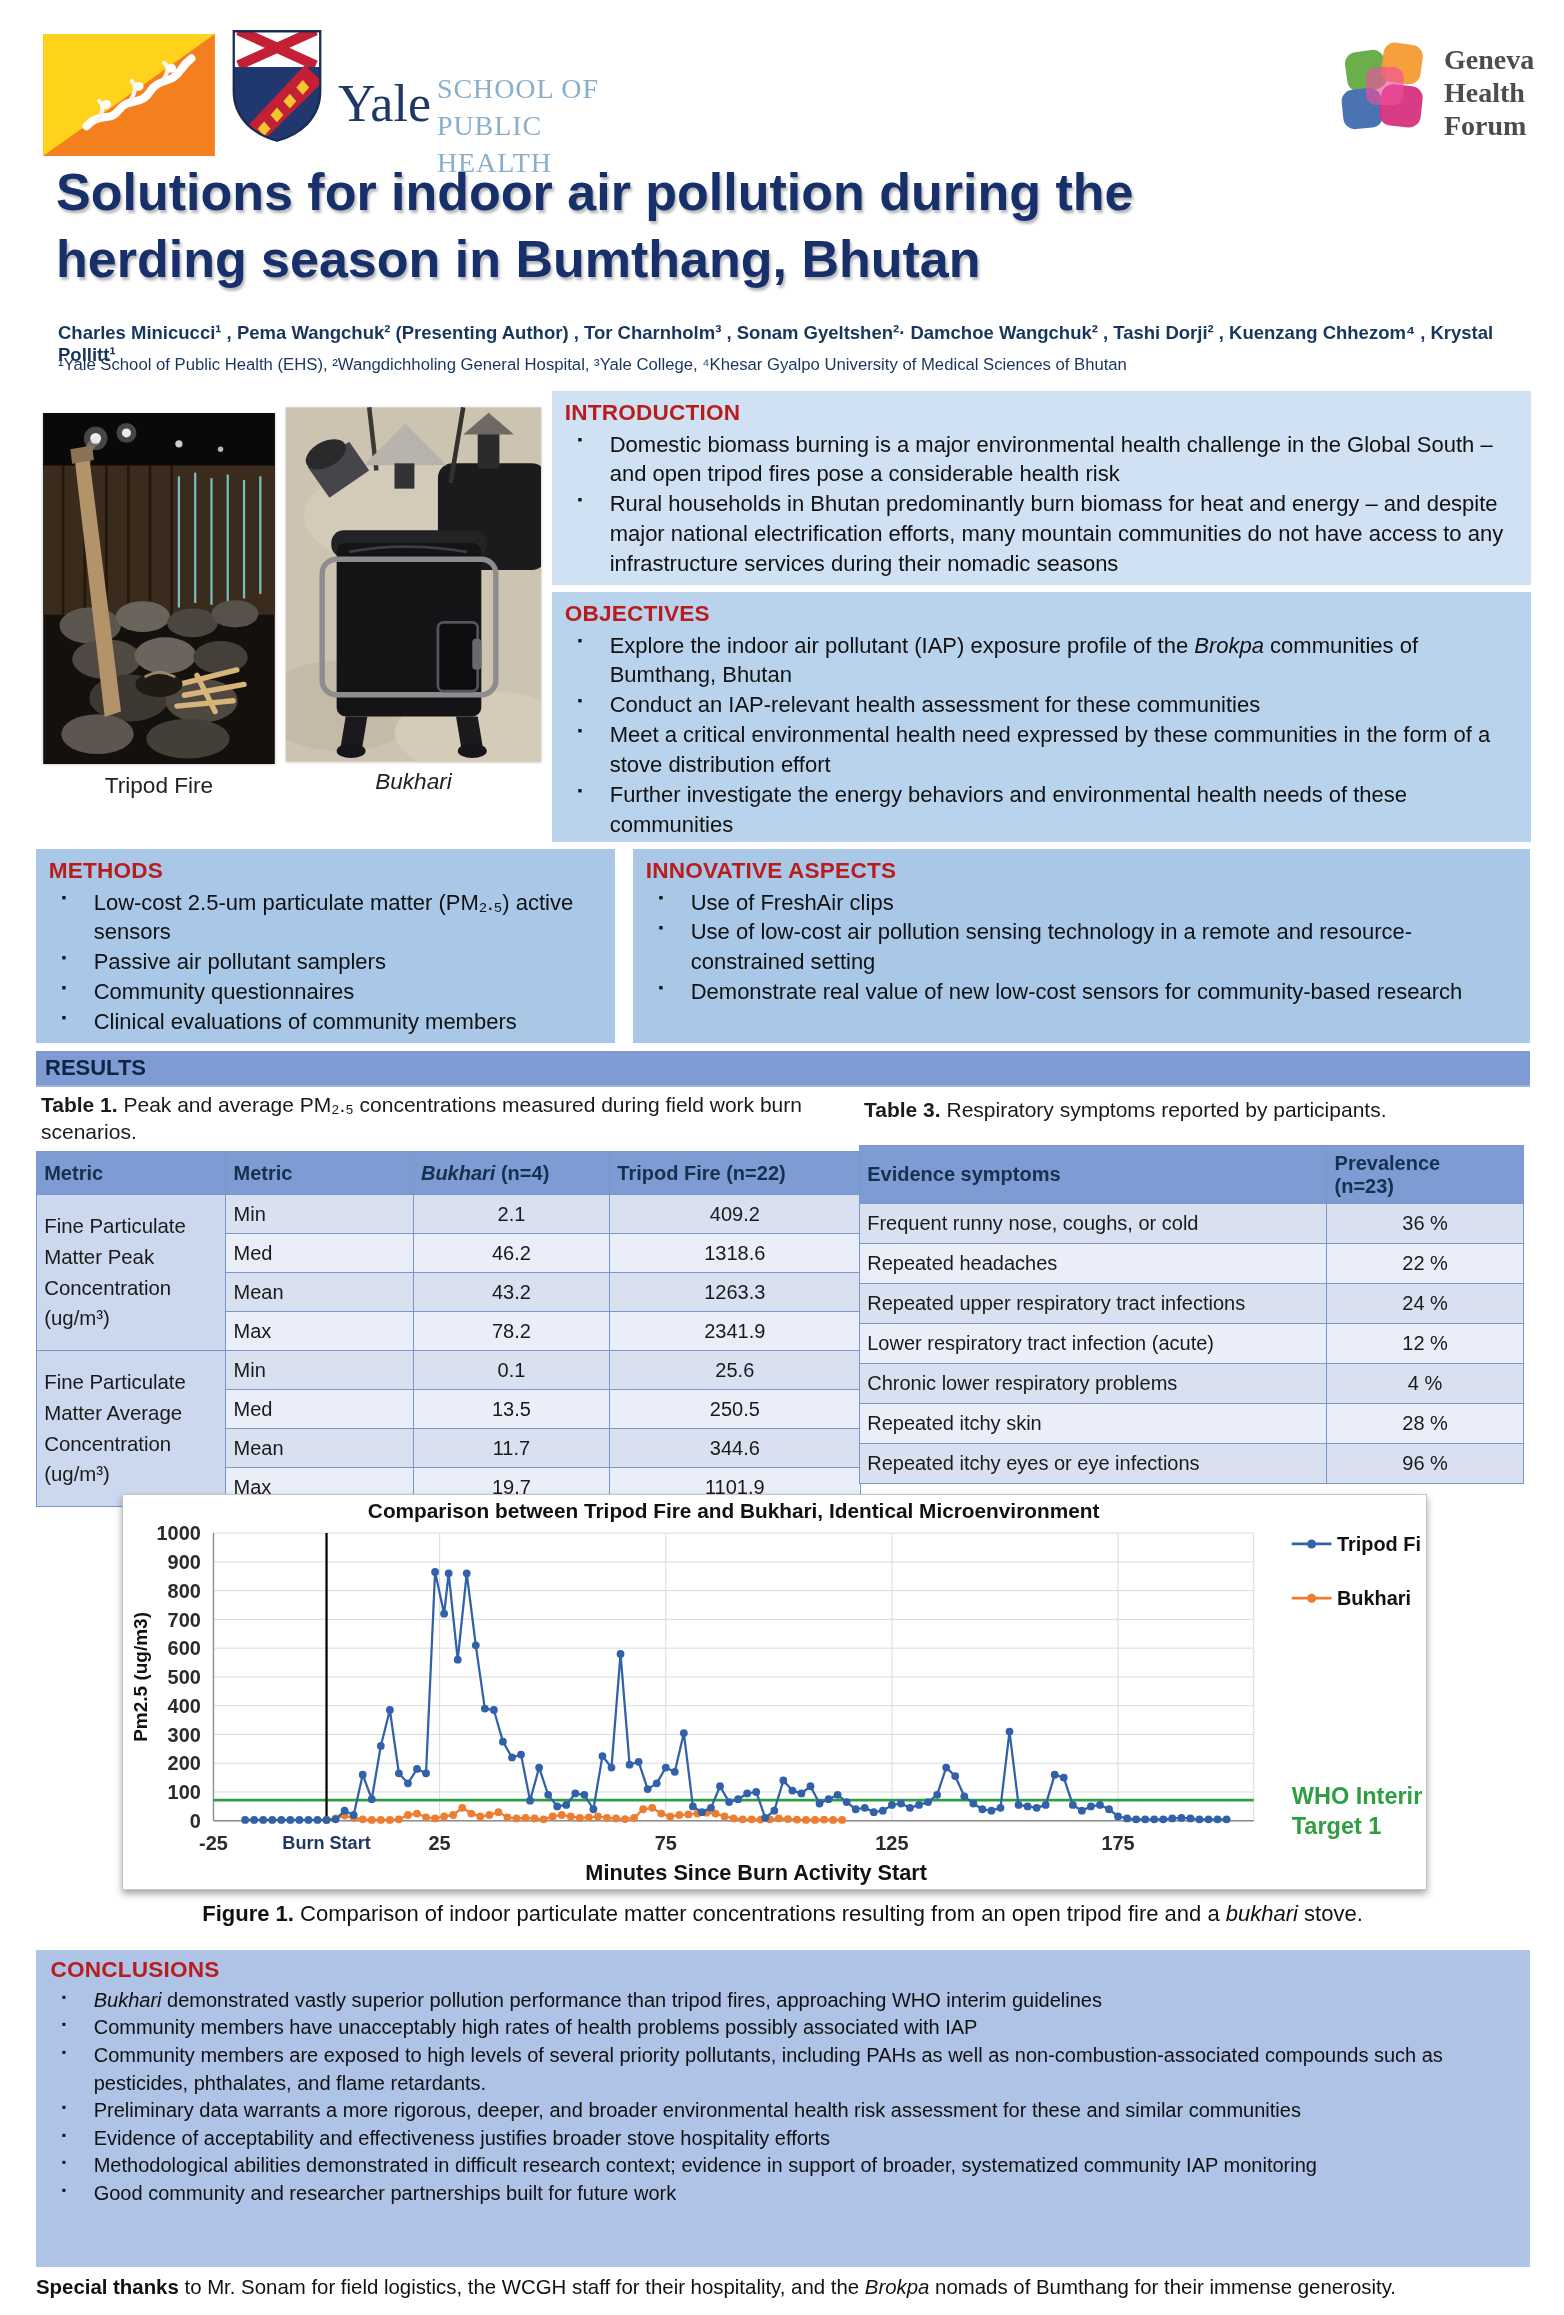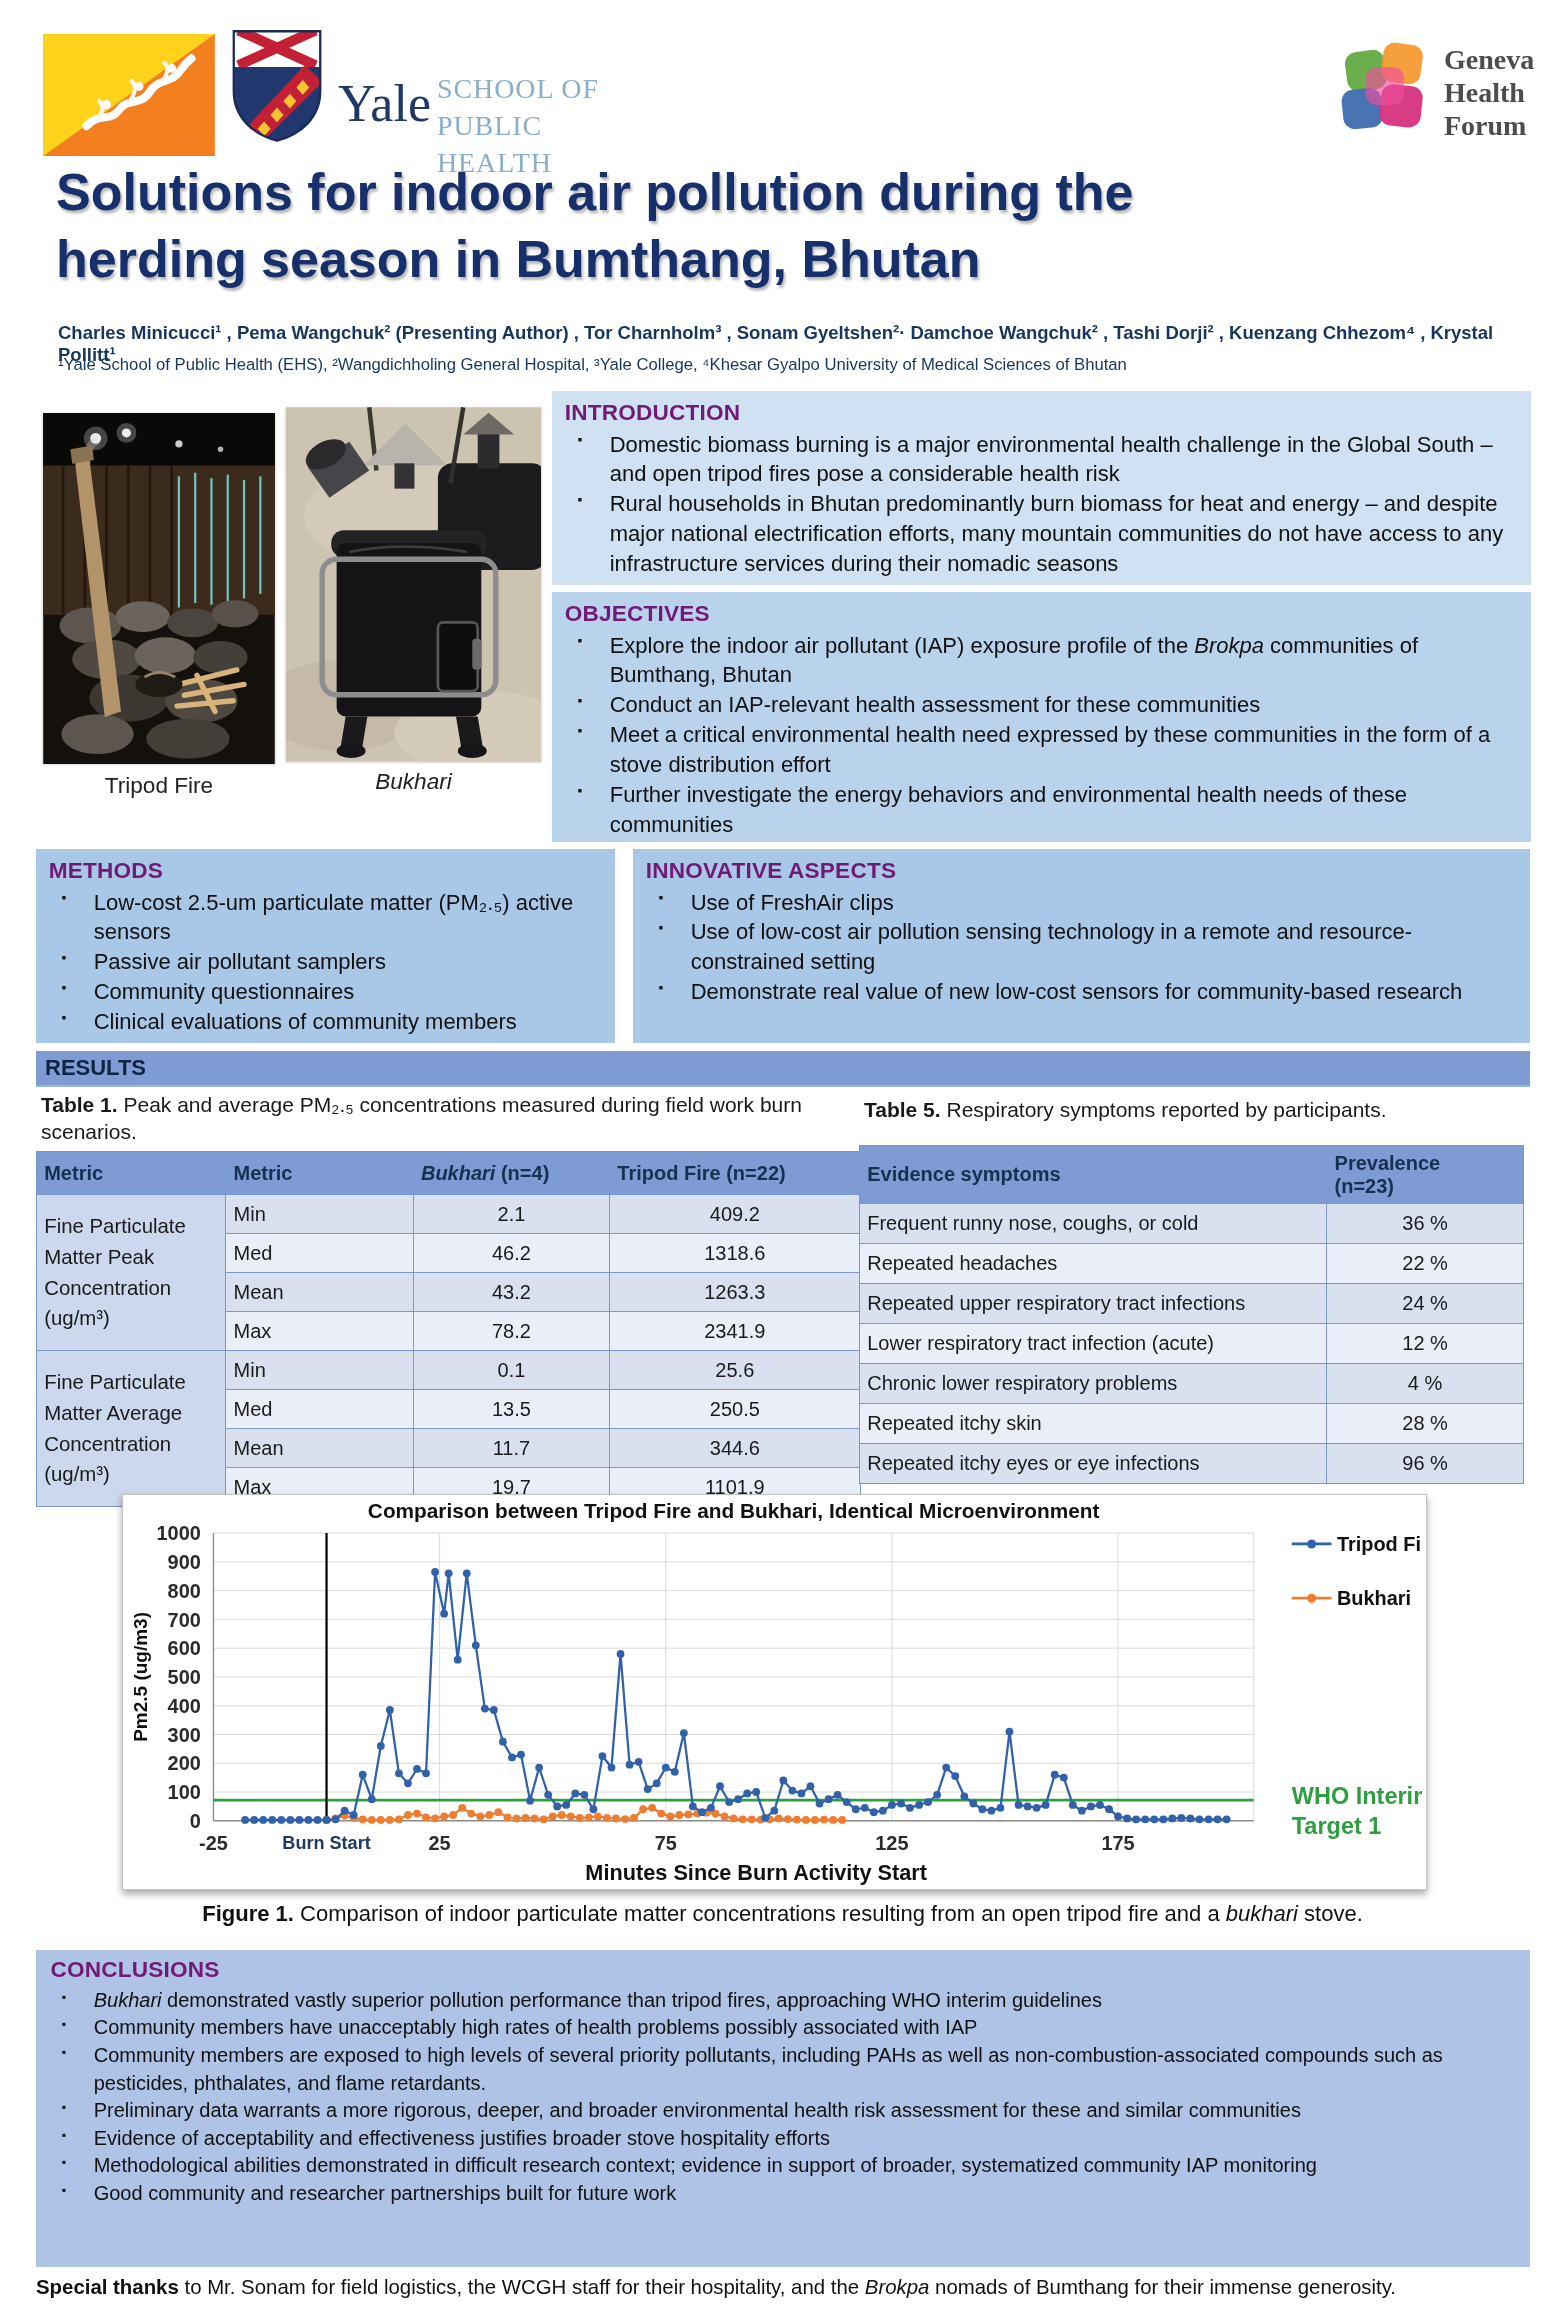--- a/index.html
+++ b/index.html
@@ -18,21 +18,21 @@
   
   .title{position:absolute;left:56px;top:159px;width:1429px;font-size:52px;font-weight:bold;
     color:#17306b;line-height:1.28;text-shadow:1.8px 2.7px 2.7px rgba(0,0,0,.28);}
   .authors{position:absolute;left:58px;top:322px;width:1493px;font-size:18.5px;font-weight:bold;color:#17365d;}
   .affil{position:absolute;left:58px;top:355px;width:1493px;font-size:16.7px;color:#17365d;}
   
   .photo{position:absolute;box-shadow:0 0.9px 2.7px rgba(0,0,0,.3);}
   .photo-label{position:absolute;font-size:22.6px;color:#222;text-align:center;}
   
   .box{position:absolute;box-sizing:border-box;padding:7.2px 16.3px 7.2px 12.7px;}
-  .box h2{margin:1.8px 0 3.6px 0;font-size:22.6px;color:#701a75;letter-spacing:0.2px;}
+  .box h2{margin:1.8px 0 3.6px 0;font-size:22.6px;color:#b91c1c;letter-spacing:0.2px;}
   .box ul{list-style:none;margin:0;padding:0;}
   .box li{position:relative;padding-left:45px;font-size:22px;line-height:1.36;color:#111;}
   .box li::before{content:"▪";position:absolute;left:12.7px;top:1.8px;font-size:0.62em;}
   .bg-light{background:#cfe1f3;}
   .bg-mid{background:#b9d3ed;}
   .bg-meth{background:#a9c8e8;}
   .bg-concl{background:#aec3e6;}
   .results-bar{position:absolute;left:36px;top:1051px;width:1494px;height:34px;background:#7e9bd3;
     border-bottom:2.7px solid #9db4dd;}
   .results-bar span{display:block;padding-left:9px;font-size:22px;font-weight:bold;color:#0f2444;line-height:34px;}
@@ -302,21 +302,21 @@
       </tr>
       <tr class="row-b" style="height:39px;">
         <td>Max</td>
         <td class="num">19.7</td>
         <td class="num">1101.9</td>
       </tr>
     </tbody>
   </table>
 
   <div class="tcaption" style="left:864px;top:1096px;width:688px;position:absolute;">
-    <b>Table 5.</b><span> Respiratory symptoms reported by participants.</span>
+    <b>Table 3.</b><span> Respiratory symptoms reported by participants.</span>
   </div>
   <table class="dtable" style="left:859px;top:1145px;">
     <thead>
       <tr style="height:58px;">
         <th style="width:452px;">Evidence symptoms</th>
         <th style="width:181px;" class="center">
           <div>Prevalence</div>
           <div>(n=23)</div>
         </th>
       </tr>

